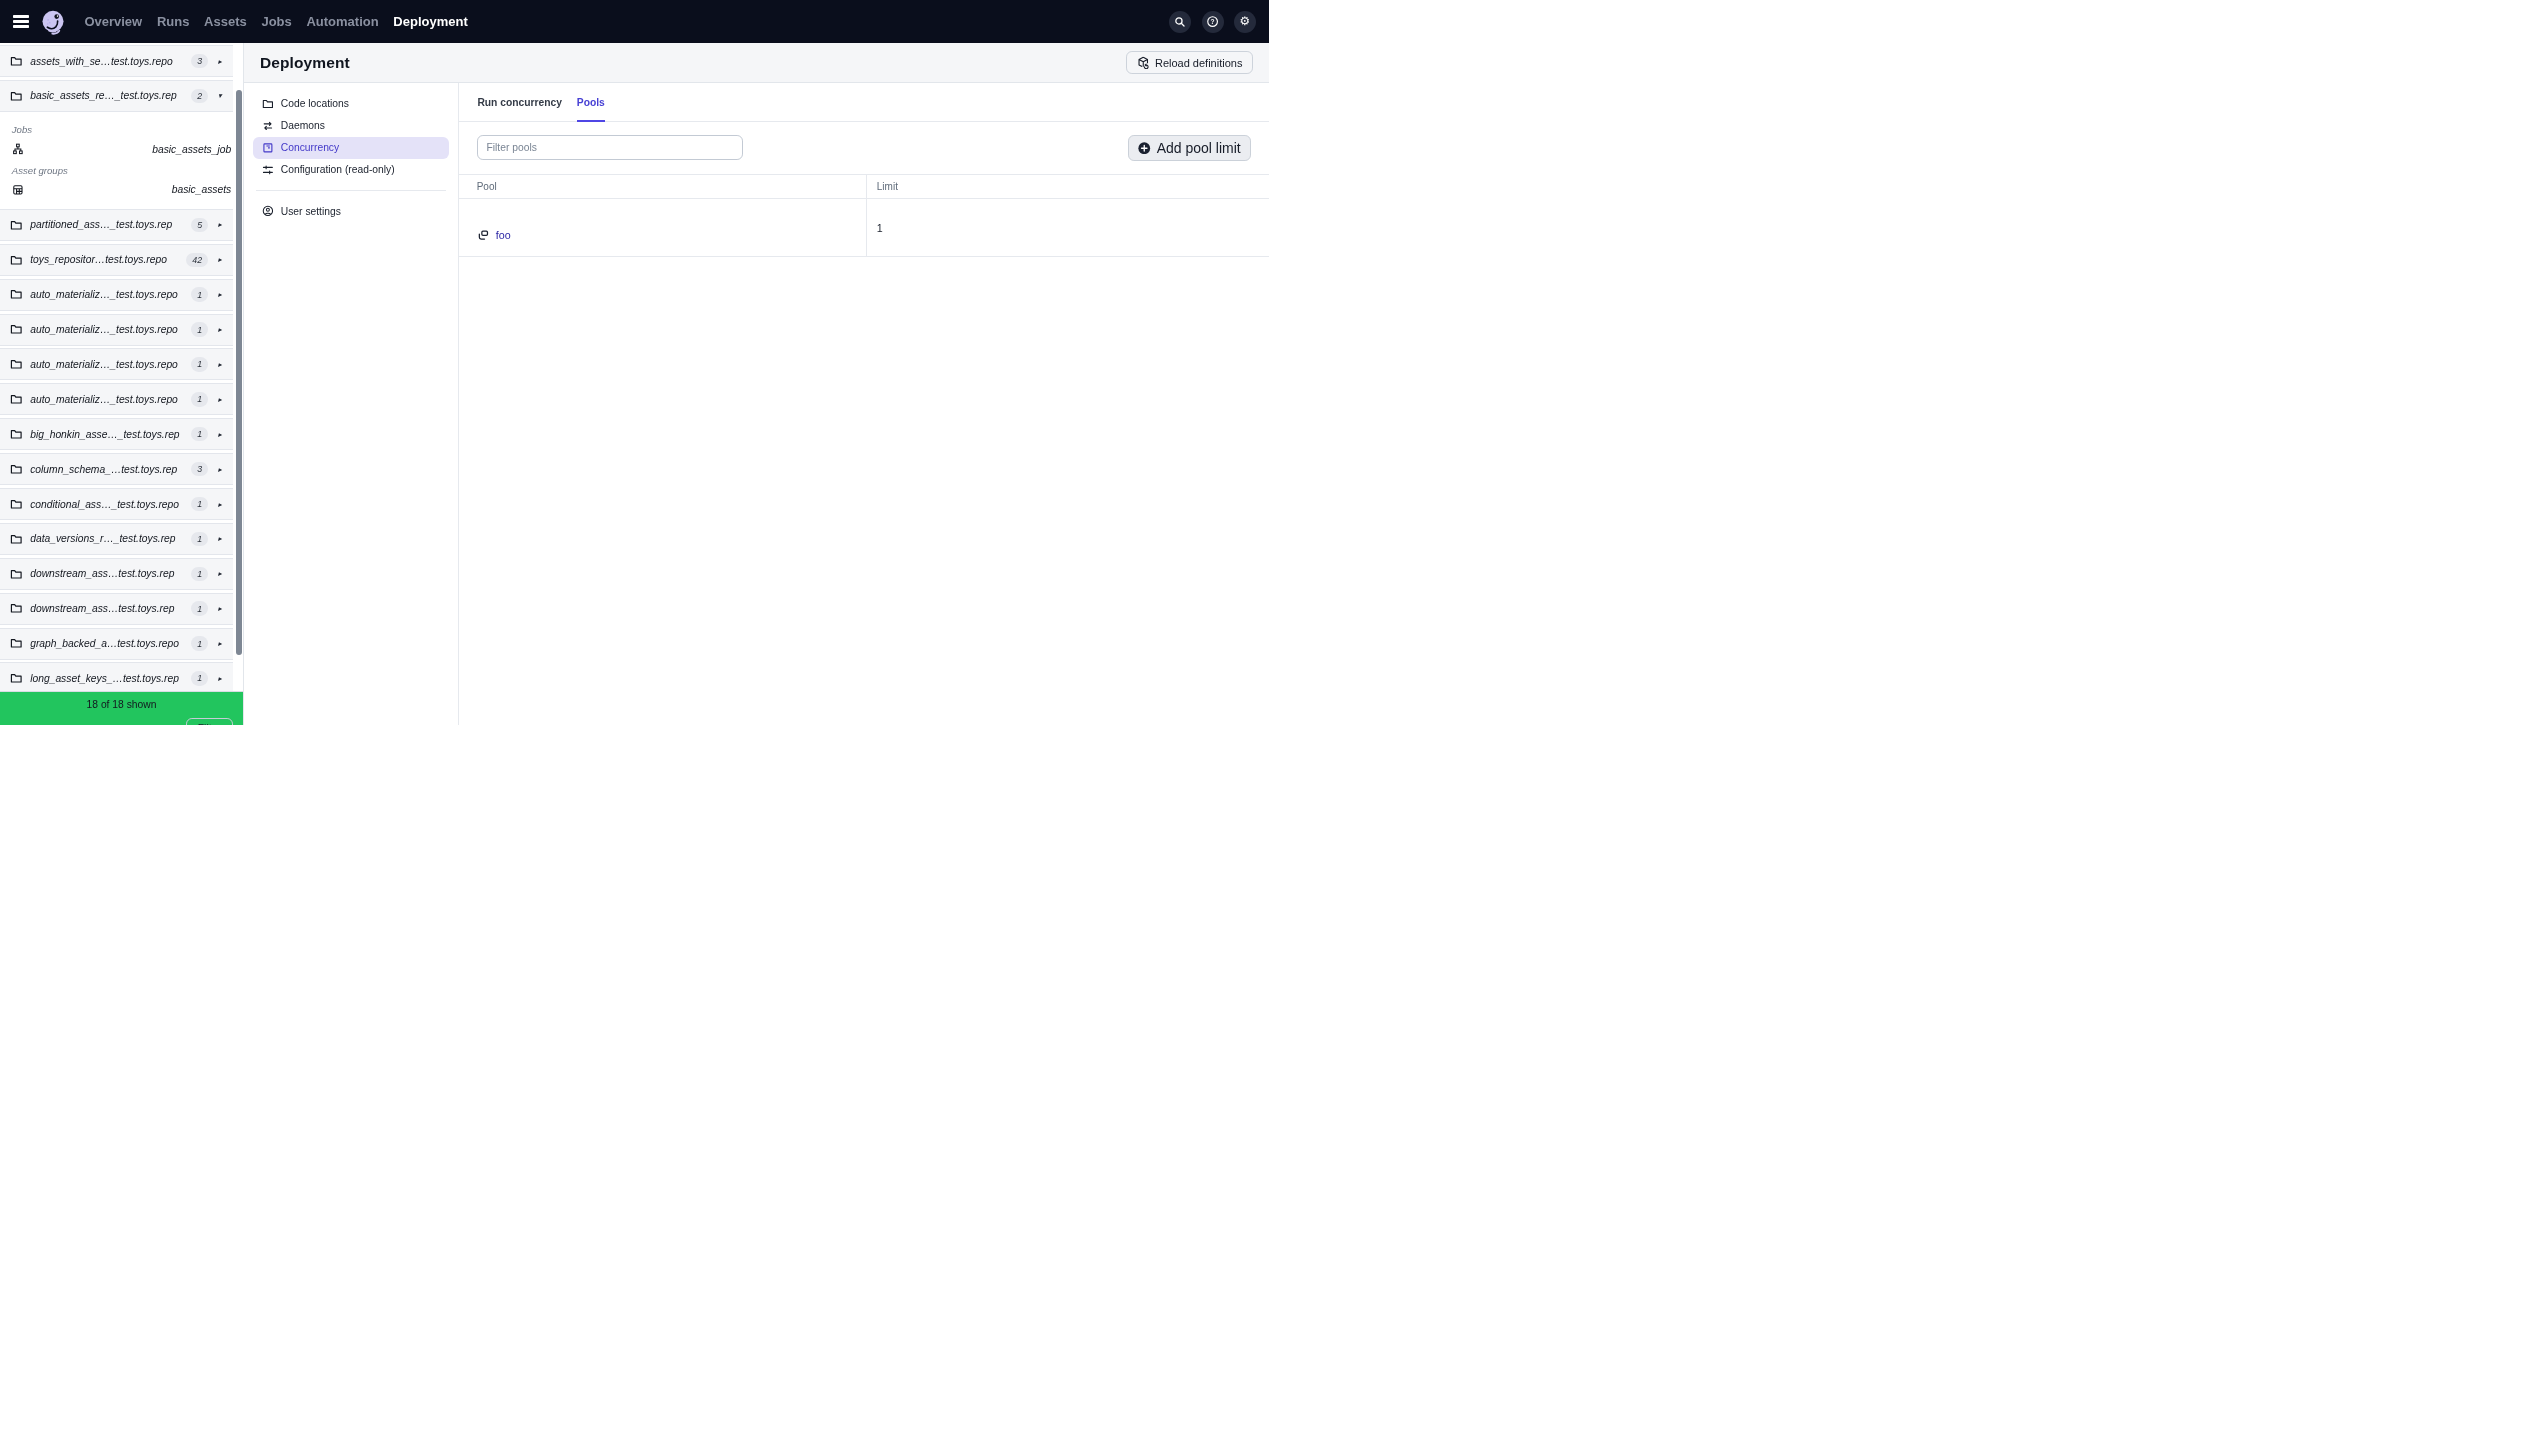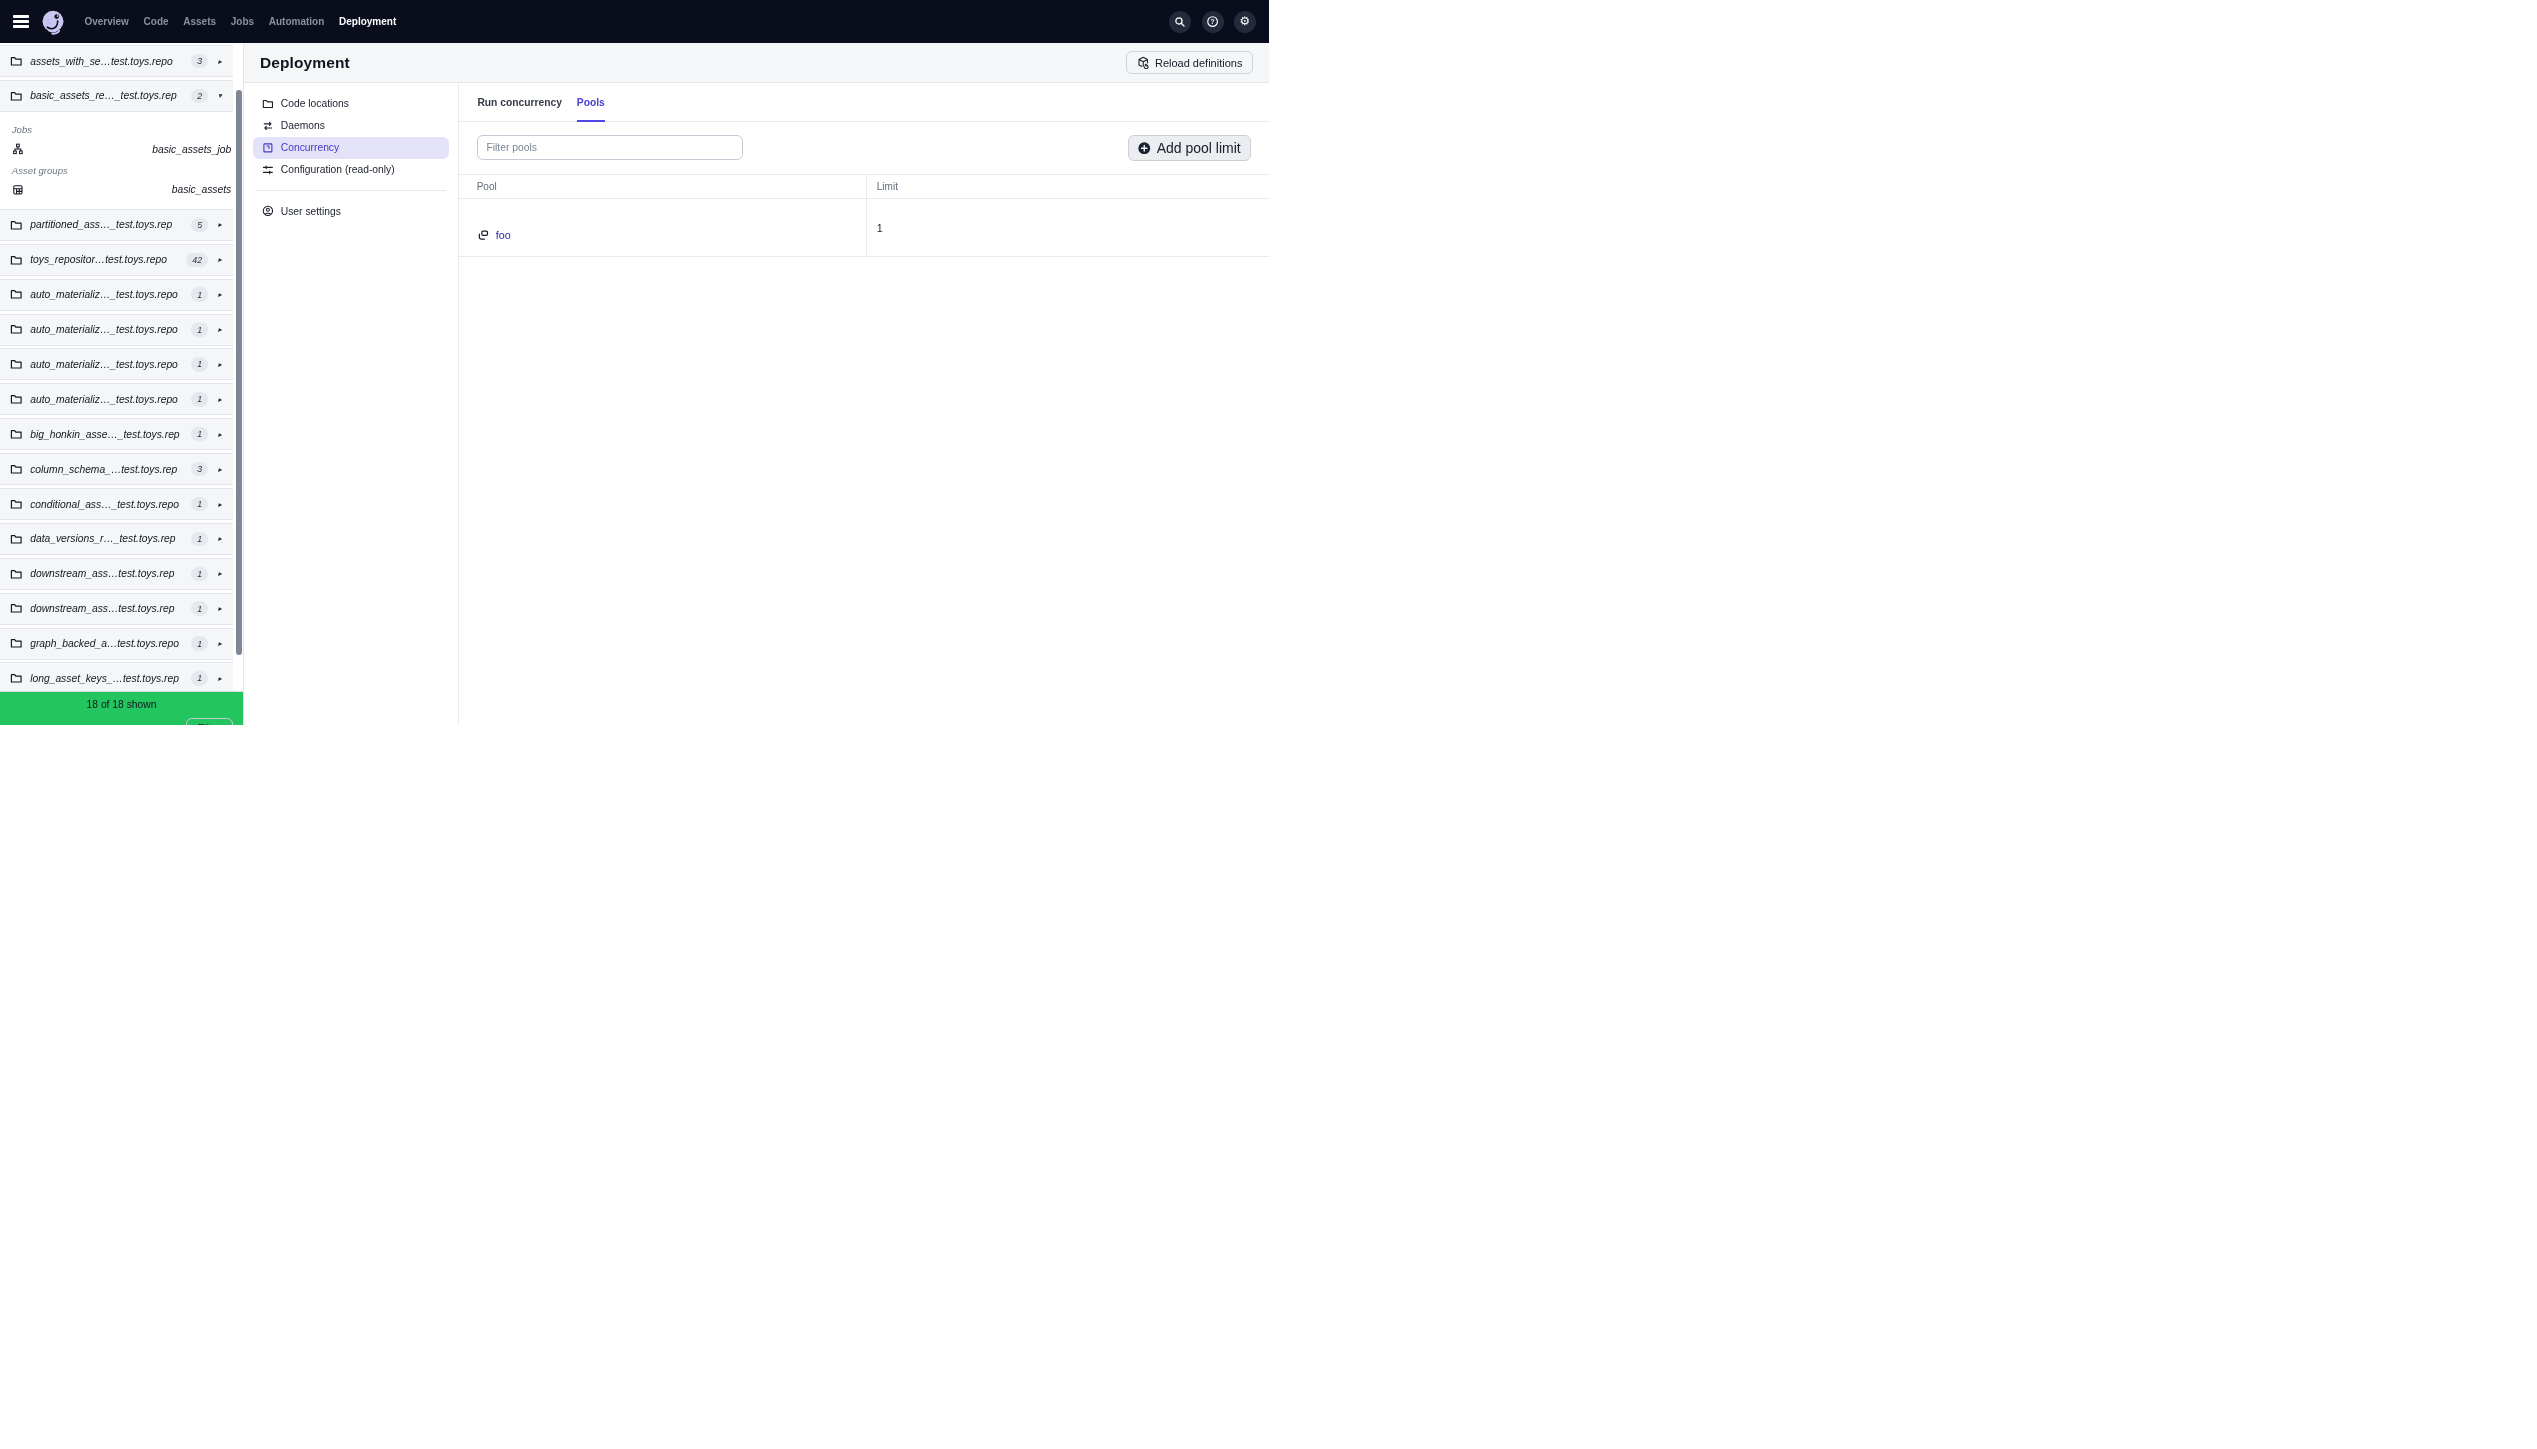--- a/index.html
+++ b/index.html
@@ -9,21 +9,21 @@
     -webkit-font-smoothing:antialiased;
   }
   svg{display:block;}
 
   
   .topbar{height:43px;background:#0A0E1C;display:flex;align-items:center;padding:0 13.2px;box-sizing:border-box;}
   .hamburger{width:16px;display:flex;flex-direction:column;gap:2.9px;cursor:pointer;margin-right:10.3px;}
   .hamburger span{height:2.2px;background:#fff;border-radius:0.7px;}
   .logo{margin-right:10.3px;cursor:pointer;}
   .topnav{display:flex;align-items:center;gap:1.5px;}
-  .topnav-link{color:#8A90A0;font-size:10px;font-weight:600;padding:4.4px 6.6px;text-decoration:none;cursor:pointer;}
+  .topnav-link{color:#8A90A0;font-size:13px;font-weight:600;padding:4.4px 6.6px;text-decoration:none;cursor:pointer;}
   .topnav-link.active{color:#ffffff;}
   .topbar-spacer{flex:1;}
   .topbar-icons{display:flex;gap:10.3px;}
   .icon-btn{width:22px;height:22px;border-radius:50%;background:#242A3B;display:flex;align-items:center;justify-content:center;color:#fff;cursor:pointer;}
 
   
   .app{display:flex;height:682px;}
 
   
   .sidebar{width:243px;flex:none;position:relative;background:#fff;}
@@ -98,21 +98,21 @@
       <circle cx="12.4" cy="22.8" r="1.1" fill="#B7AFEA"></circle>
       <path d="M12 27.5 q7 4.5 12 -0.5 q3.2 -3.5 2.6 -8.2" stroke="#0A0E1C" stroke-width="2.4" fill="none" stroke-linecap="round"></path>
       <path d="M14.5 32.4 q8 3.4 12.6 -2.4 q2.8 -3.8 2.2 -8.6" stroke="#CBC5F1" stroke-width="2.6" fill="none" stroke-linecap="round"></path>
       <path d="M19 36.6 q6.6 1 10 -4" stroke="#CBC5F1" stroke-width="2.6" fill="none" stroke-linecap="round"></path>
     </svg>
   </div>
   <nav class="topnav">
 
       <a class="topnav-link">Overview</a>
 
-      <a class="topnav-link">Code</a>
+      <a class="topnav-link">Runs</a>
 
       <a class="topnav-link">Assets</a>
 
       <a class="topnav-link">Jobs</a>
 
       <a class="topnav-link">Automation</a>
 
       <a class="topnav-link active">Deployment</a>
     </nav>
   <div class="topbar-spacer"></div>

